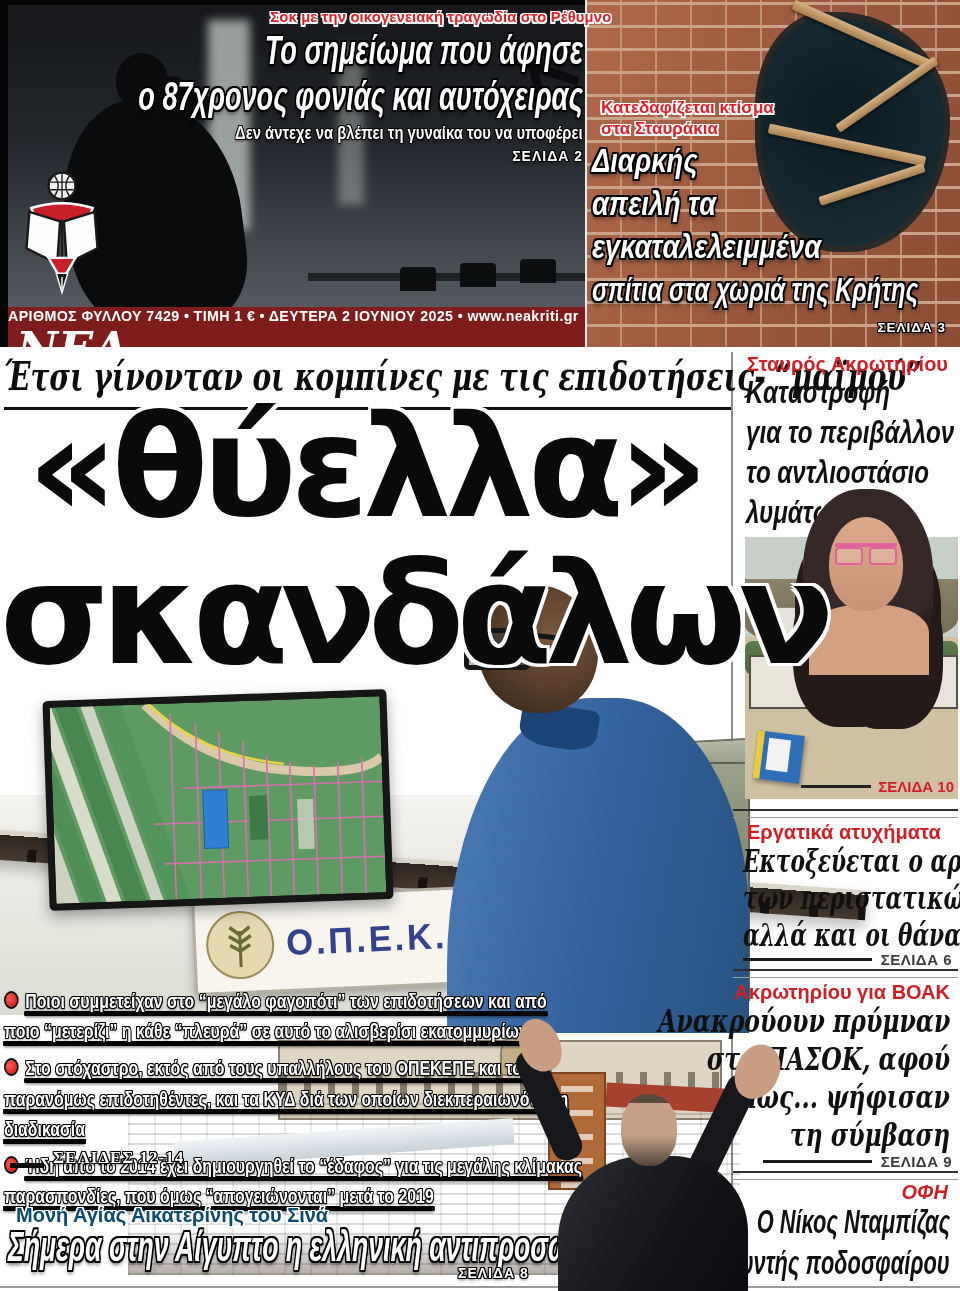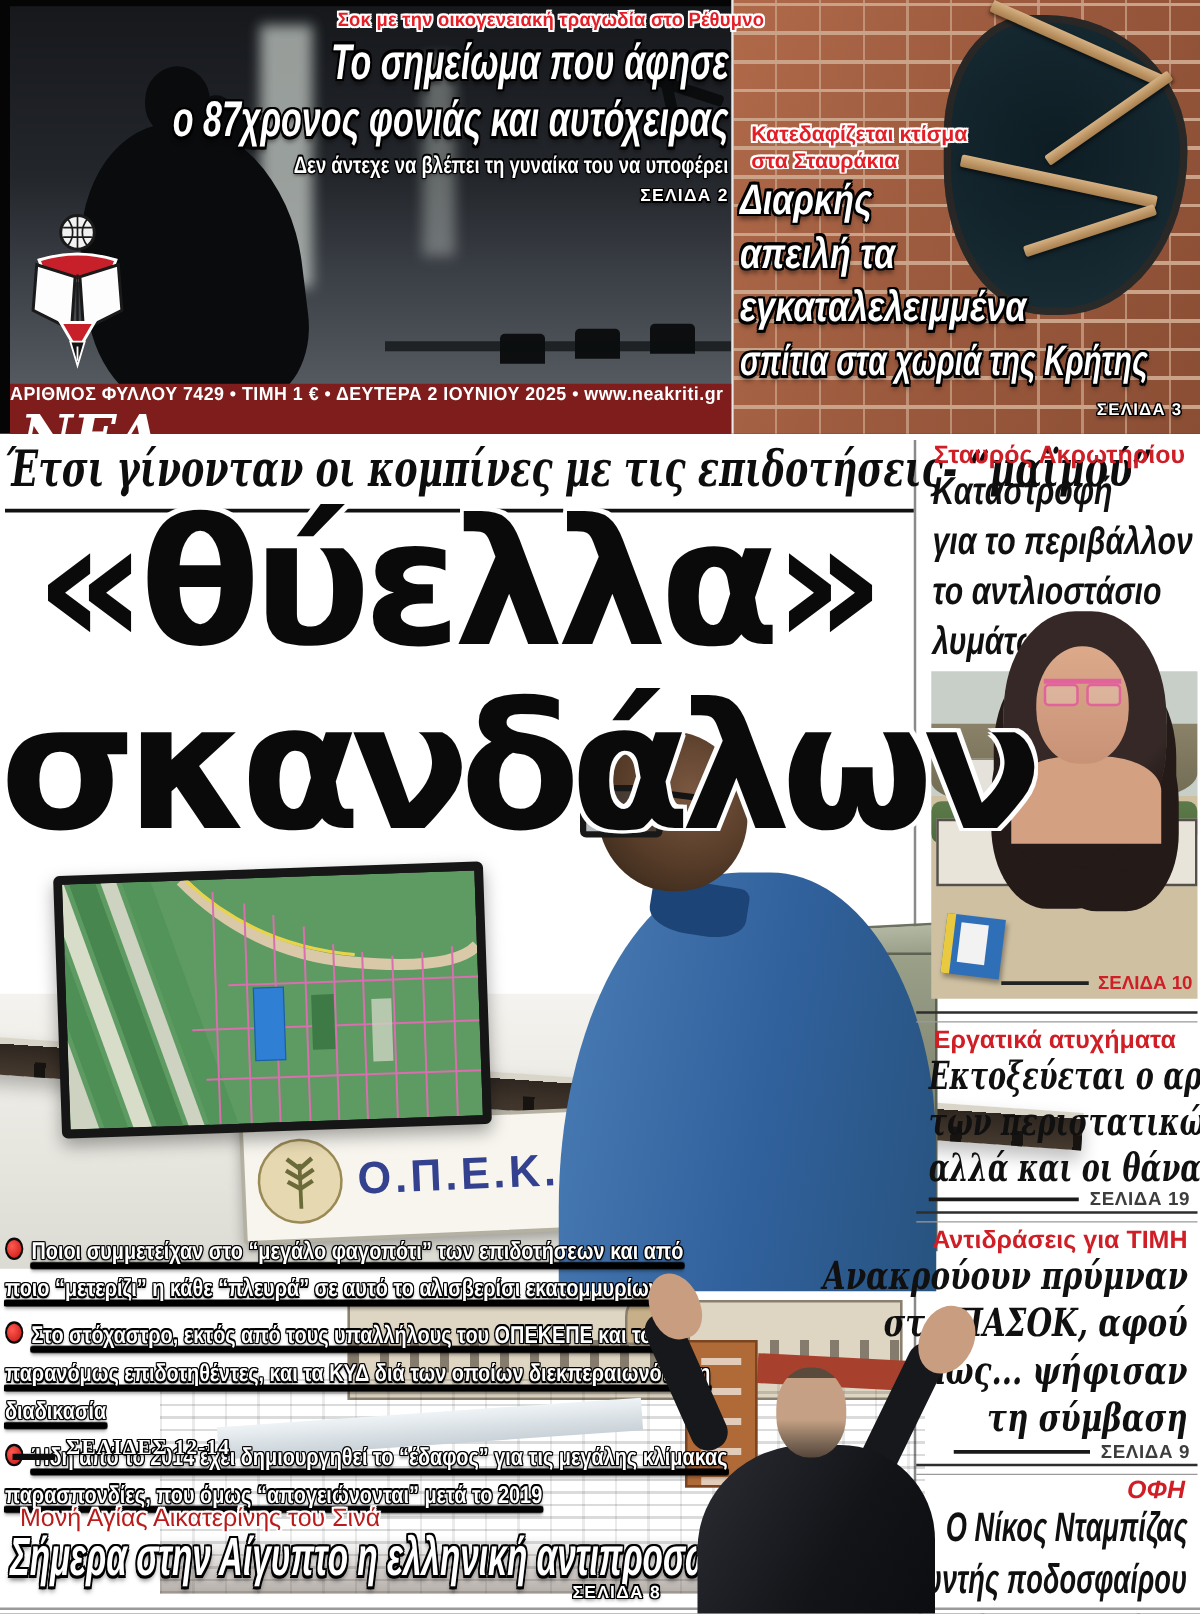--- a/index.html
+++ b/index.html
@@ -115,21 +115,21 @@
      background:radial-gradient(circle at 35% 35%,#ff5a4e,#c41414);border:2px solid #0a0a0a;
      margin-right:8px;vertical-align:-1px;}
   #lead-pages{position:absolute;left:10px;top:1148px;z-index:30;display:flex;align-items:flex-end;gap:9px;font-family:Liberation Serif, serif;}
   #lead-pages .dash{width:34px;height:5px;background:#0d0d0d;}
   #lead-pages .txt{font-weight:bold;font-size:17px;color:#fff;letter-spacing:1px;}
 
   
   #monastery{position:absolute;left:128px;top:1038px;width:612px;height:237px;z-index:8;overflow:hidden;}
   .mon{position:absolute;}
   
-  #bottom-kicker{position:absolute;left:16px;top:1204px;z-index:31;font-weight:normal;font-size:20px;color:#b91c1c;}
+  #bottom-kicker{position:absolute;left:16px;top:1204px;z-index:31;font-weight:bold;font-size:20px;color:#0c4a6e;}
   #bottom-headline{position:absolute;left:8px;top:1222px;z-index:31;font-weight:bold;font-style:italic;
      font-size:43px;color:#fff;white-space:nowrap;transform:scaleX(.62);transform-origin:left center;}
   #bottom-page{position:absolute;left:458px;top:1265px;z-index:31;}
 
   
   .dz{position:absolute;z-index:32;}
   #dz-arm-l{left:534px;top:1046px;width:30px;height:118px;background:#17181c;border-radius:14px;transform:rotate(-24deg);}
   #dz-hand-l{left:520px;top:1018px;width:40px;height:54px;background:#c99d7f;border-radius:45% 55% 40% 50%;transform:rotate(-15deg);}
   #dz-arm-r{left:706px;top:1070px;width:30px;height:120px;background:#17181c;border-radius:14px;transform:rotate(26deg);}
   #dz-hand-r{left:736px;top:1044px;width:43px;height:56px;background:#c99d7f;border-radius:50% 45% 55% 45%;transform:rotate(18deg);}
@@ -368,25 +368,25 @@
     <div id="rc-woman-body"></div>
 
     <div class="rc-div" style="top:462px;"></div>
 
     <div class="abs rc-kicker" style="left:14px;top:474px;">Εργατικά ατυχήματα</div>
     <div class="abs rc-h-serif orig-l" style="left:10px;top:496px;transform:scaleX(.7);">Εκτοξεύεται ο αριθμός</div>
     <div class="abs rc-h-serif orig-l" style="left:10px;top:533px;transform:scaleX(.7);">των περιστατικών,</div>
     <div class="abs rc-h-serif orig-l" style="left:10px;top:570px;transform:scaleX(.7);">αλλά και οι θάνατοι</div>
     <div class="rc-pageline" style="left:10px;right:8px;top:604px;">
       <span class="pl-rule"></span>
-      <span class="pl-txt">ΣΕΛΙΔΑ 19</span>
+      <span class="pl-txt">ΣΕΛΙΔΑ 6</span>
     </div>
     <div class="rc-div" style="top:622px;"></div>
 
-    <div class="abs rc-kicker" style="right:10px;top:634px;">Αντιδράσεις για ΤΙΜΗ</div>
+    <div class="abs rc-kicker" style="right:10px;top:634px;">Ακρωτηρίου για ΒΟΑΚ</div>
     <div class="abs rc-h-serif orig-r nowrap" style="right:10px;top:656px;transform:scaleX(.76);">Ανακρούουν πρύμναν</div>
     <div class="abs rc-h-serif orig-r nowrap" style="right:10px;top:694px;transform:scaleX(.76);">στο ΠΑΣΟΚ, αφού</div>
     <div class="abs rc-h-serif orig-r nowrap" style="right:10px;top:732px;transform:scaleX(.76);">όμως... ψήφισαν</div>
     <div class="abs rc-h-serif orig-r nowrap" style="right:10px;top:770px;transform:scaleX(.76);">τη σύμβαση</div>
     <div class="rc-pageline" style="left:30px;right:8px;top:806px;">
       <span class="pl-rule"></span>
       <span class="pl-txt">ΣΕΛΙΔΑ 9</span>
     </div>
     <div class="rc-div" style="top:824px;"></div>
 

